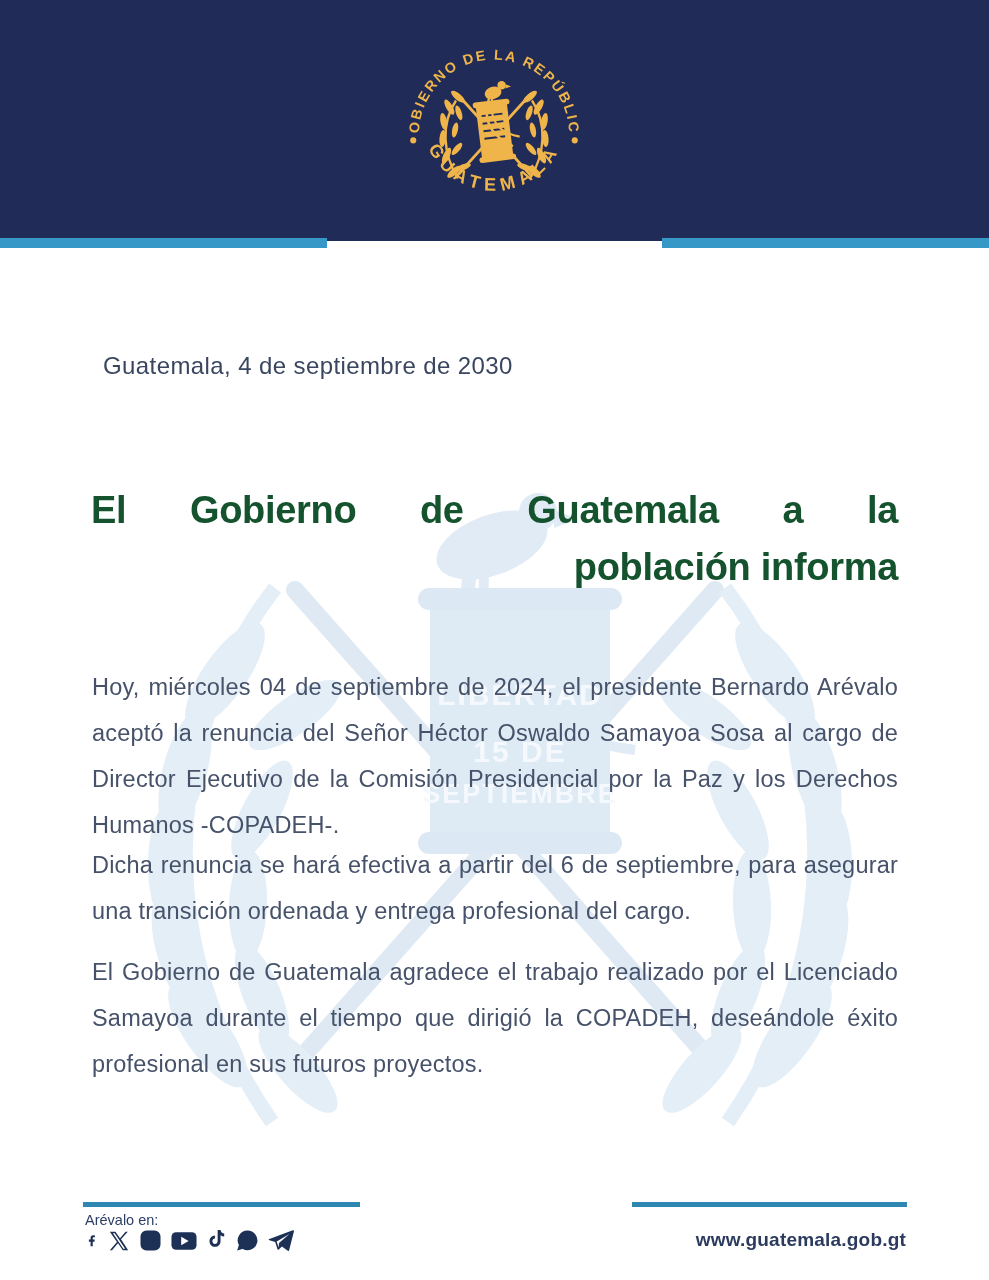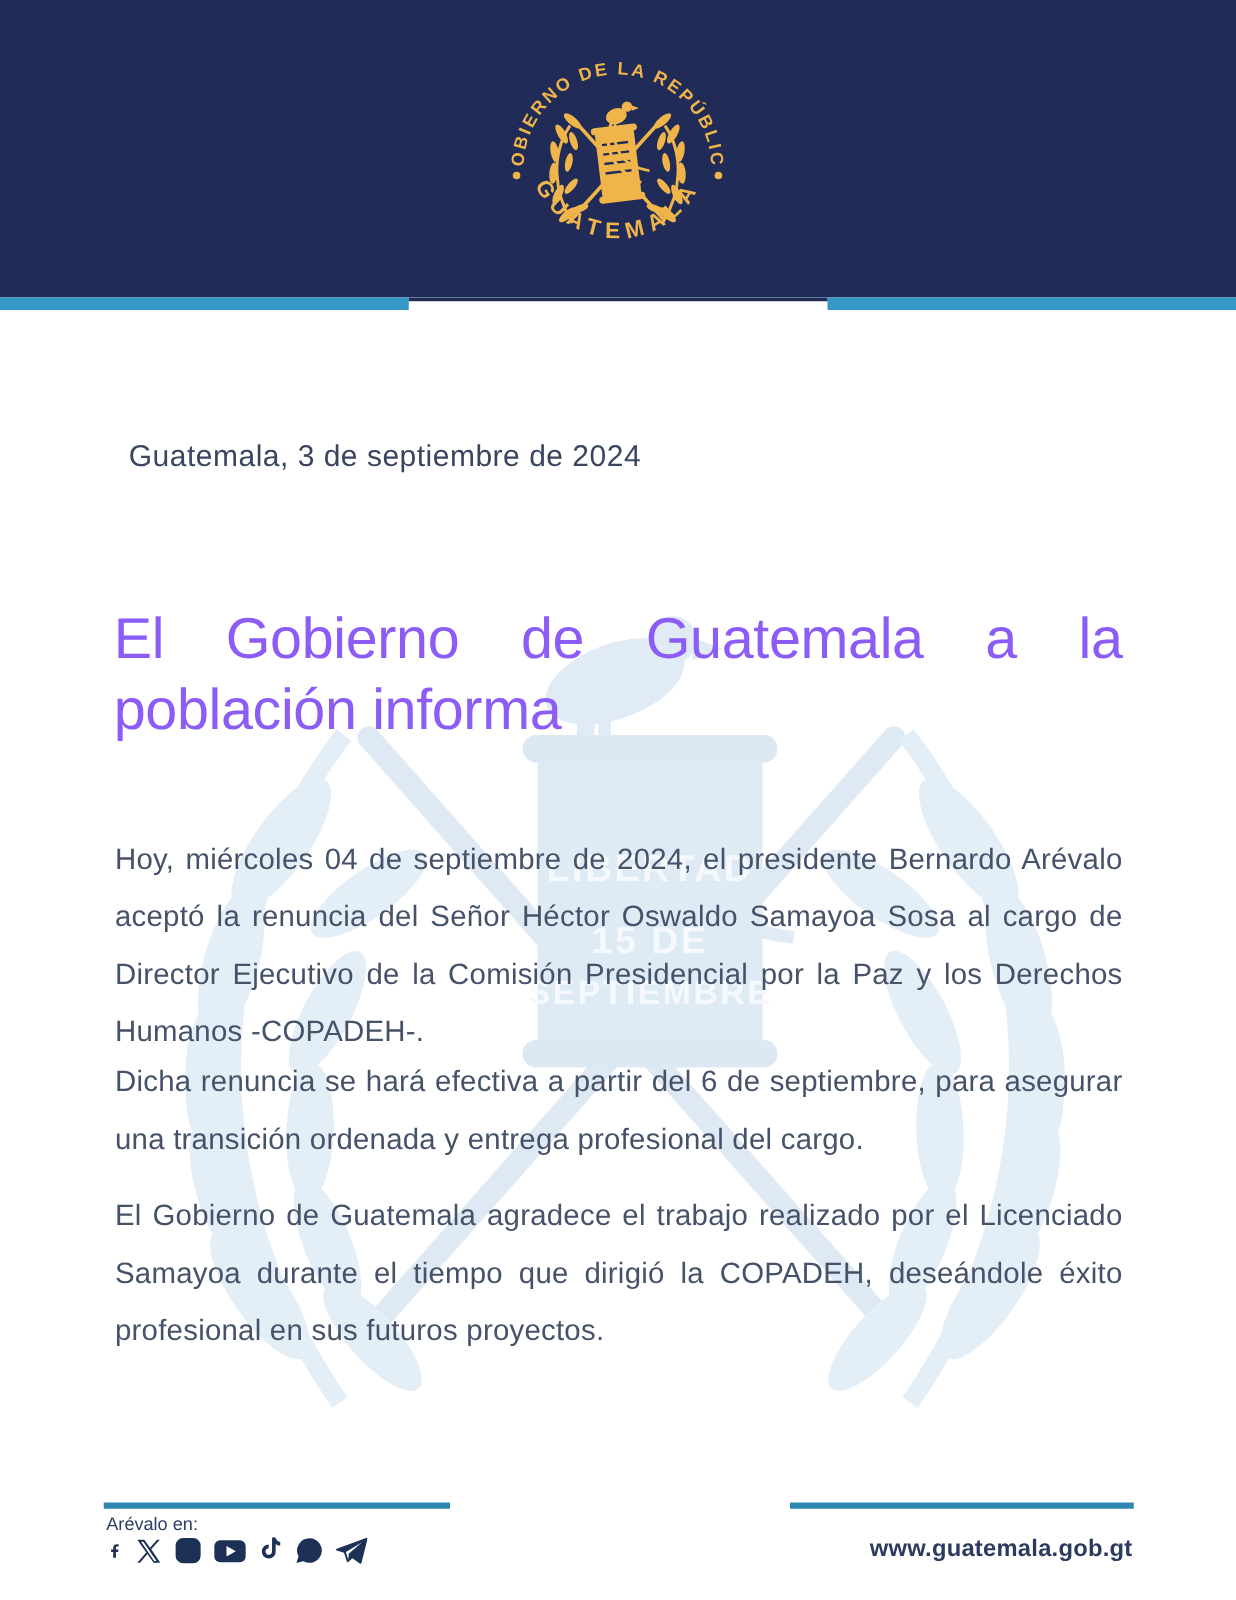--- a/index.html
+++ b/index.html
@@ -9,23 +9,23 @@
   }
   
   .header-band{position:absolute;left:0;top:0;width:989px;height:238px;background:#212B57;}
   .accent-stripe{position:absolute;left:0;top:238px;width:989px;height:10px;background:#3598C6;}
   .stripe-tab{position:absolute;left:327px;top:238px;width:335px;height:14px;background:#ffffff;border-top:3px solid #212B57;box-sizing:border-box;}
   .seal{position:absolute;left:399px;top:34px;width:190px;height:190px;}
   
   .watermark{position:absolute;left:40px;top:470px;width:920px;height:680px;z-index:0;pointer-events:none;}
   
   .date-line{position:absolute;left:103px;top:352px;z-index:2;font-size:24px;color:#3A4660;letter-spacing:.4px;}
-  .page-title{position:absolute;left:91px;top:482px;width:807px;z-index:2;color:#8b5cf6;font-weight:normal;font-size:46px;line-height:57px;letter-spacing:-.3px;}
+  .page-title{position:absolute;left:91px;top:482px;width:807px;z-index:2;color:#14532d;font-weight:bold;font-size:38px;line-height:57px;letter-spacing:-.3px;}
   .title-l1{text-align:justify;text-align-last:justify;}
-  .title-l2{text-align:left;}
+  .title-l2{text-align:right;}
   .para{position:absolute;left:92px;width:806px;z-index:2;font-size:23.5px;line-height:46px;color:#46526A;text-align:justify;letter-spacing:.2px;}
   .para-1{top:640px;}
   .para-2{top:818px;}
   .para-3{top:925px;}
   
   .footer-line{position:absolute;top:1202px;height:5px;background:#2E86B2;z-index:2;}
   .footer-line-left{left:83px;width:277px;}
   .footer-line-right{left:632px;width:275px;}
   .follow-label{position:absolute;left:85px;top:1212px;z-index:2;font-size:14.5px;color:#2C3E66;}
   .social-row{position:absolute;left:84px;top:1229px;z-index:2;display:flex;align-items:center;gap:9px;}
@@ -157,21 +157,21 @@
     <rect x="378" y="118" width="204" height="22" rx="11" fill="#DCE8F3"></rect>
     <rect x="378" y="362" width="204" height="22" rx="11" fill="#DCE8F3"></rect>
     <g fill="#F5F9FD" font-weight="bold" text-anchor="middle" letter-spacing="2">
       <text x="480" y="235" font-size="30">LIBERTAD</text>
       <text x="480" y="292" font-size="30">15 DE</text>
       <text x="480" y="333" font-size="27">SEPTIEMBRE</text>
     </g>
   </g>
 </svg>
 
-<div class="date-line">Guatemala, 3 de septiembre de 2024</div>
+<div class="date-line">Guatemala, 4 de septiembre de 2030</div>
 
 <div class="page-title">
   <div class="title-l1">El Gobierno de Guatemala a la</div>
   <div class="title-l2">población informa</div>
 </div>
 
 <p class="para para-1">Hoy, miércoles 04 de septiembre de 2024, el presidente Bernardo Arévalo aceptó la renuncia del Señor Héctor Oswaldo Samayoa Sosa al cargo de Director Ejecutivo de la Comisión Presidencial por la Paz y los Derechos Humanos -COPADEH-.</p>
 <p class="para para-2">Dicha renuncia se hará efectiva a partir del 6 de septiembre, para asegurar una transición ordenada y entrega profesional del cargo.</p>
 <p class="para para-3">El Gobierno de Guatemala agradece el trabajo realizado por el Licenciado Samayoa durante el tiempo que dirigió la COPADEH, deseándole éxito profesional en sus futuros proyectos.</p>
 

